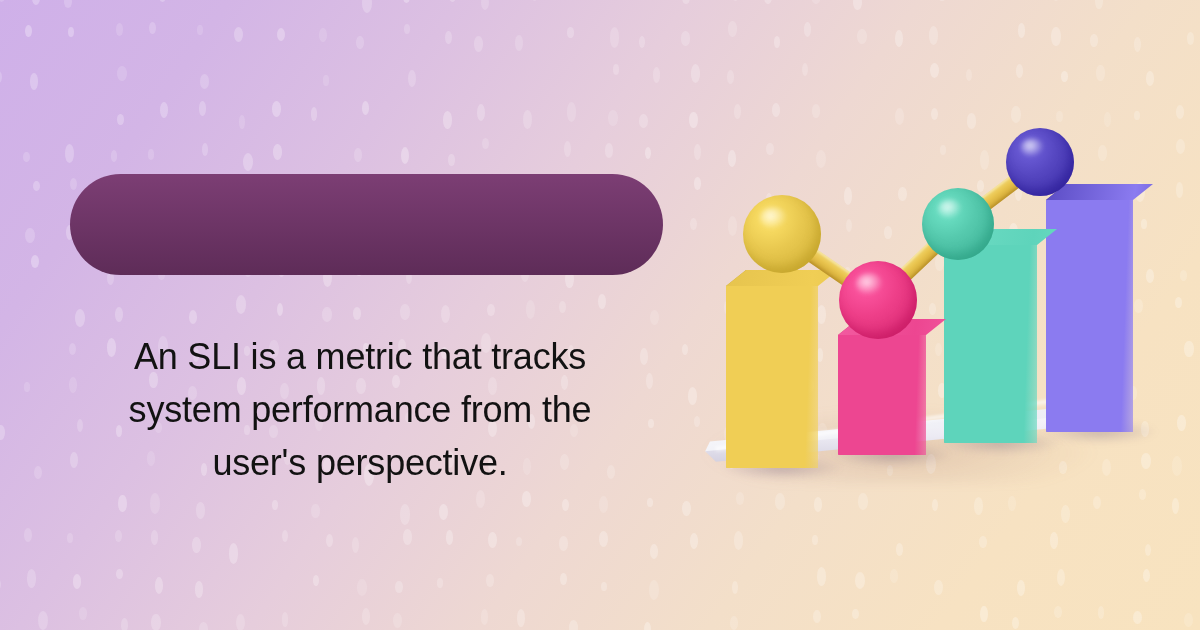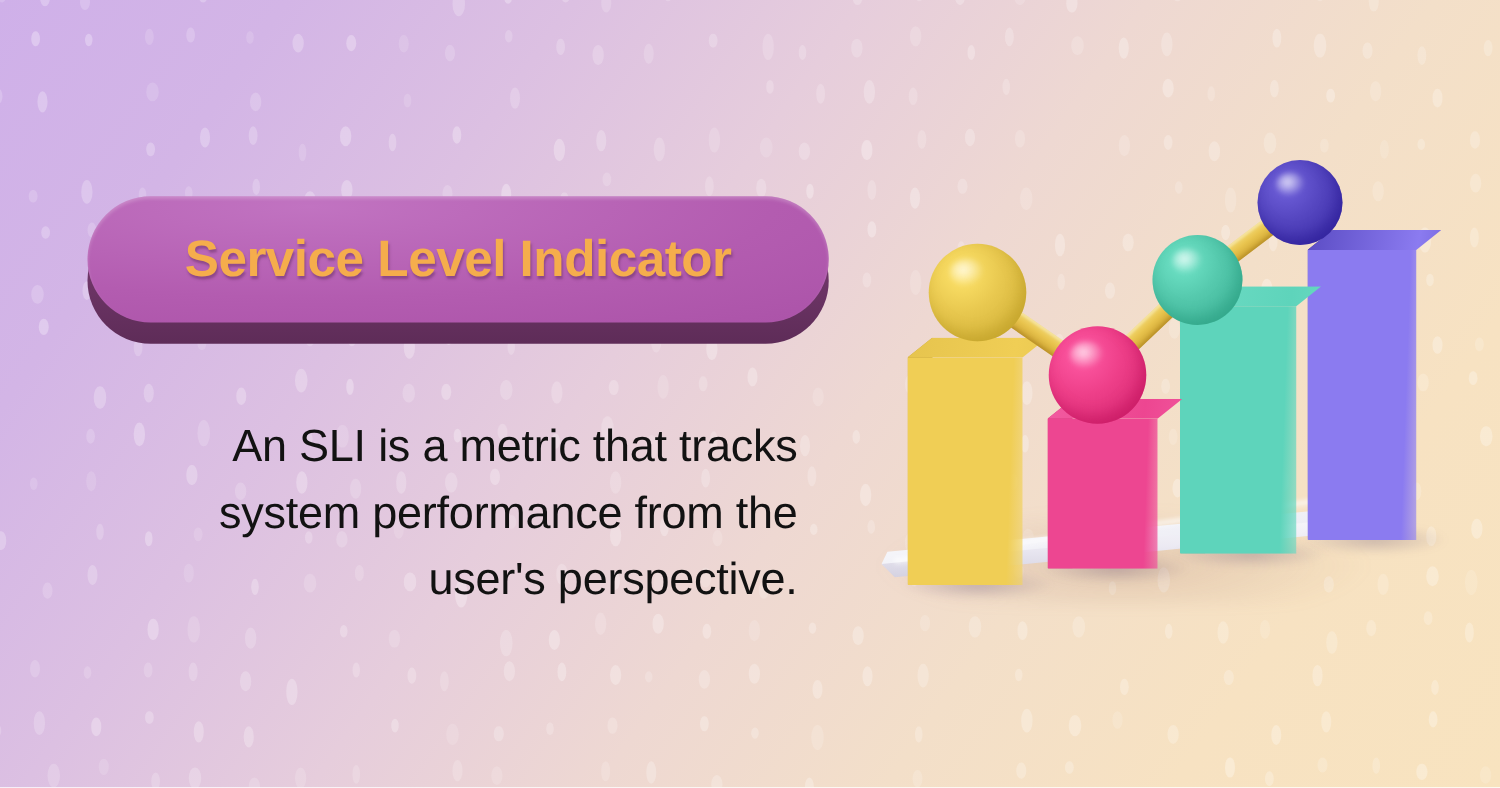--- a/index.html
+++ b/index.html
@@ -76,21 +76,21 @@
     letter-spacing:-0.4px;
     text-shadow:1px 2px 2px rgba(92,40,86,.45);
     white-space:nowrap;
   }
 
   
   #body-copy {
     position:absolute;
     left:82px; top:330px;
     width:556px;
-    text-align:right;
+    text-align:center;
     color:#121212;
     font-size:36px;
     line-height:53px;
     letter-spacing:-0.2px;
   }
 
   
   #illustration {
     position:absolute;
     left:690px; top:120px;
@@ -563,23 +563,20 @@
       <div class="dot" style="width: 8px; height: 12.2px; left: 1054.1px; top: 606.2px; opacity: 0.4;"></div>
       <div class="dot" style="width: 6.4px; height: 12.7px; left: 1097.5px; top: 606.4px; opacity: 0.43;"></div>
       <div class="dot" style="width: 8.7px; height: 13.5px; left: 1133.3px; top: 610.6px; opacity: 0.61;"></div>
       <div class="dot" style="width: 9.2px; height: 13.9px; left: 1183.8px; top: 613.3px; opacity: 0.33;"></div>
     </div>
 
   <div id="left-col">
 
     <div id="title-pill-wrap">
       <div id="title-pill-shadow"></div>
-      <div id="title-pill">
-        <span id="title-text">Service Level Indicator</span>
-      </div>
     </div>
 
     <div id="body-copy">An SLI is a metric that tracks system performance from the user's perspective.</div>
 
   </div>
 
   <div id="illustration">
 
     <div class="base-shadow"></div>
 

